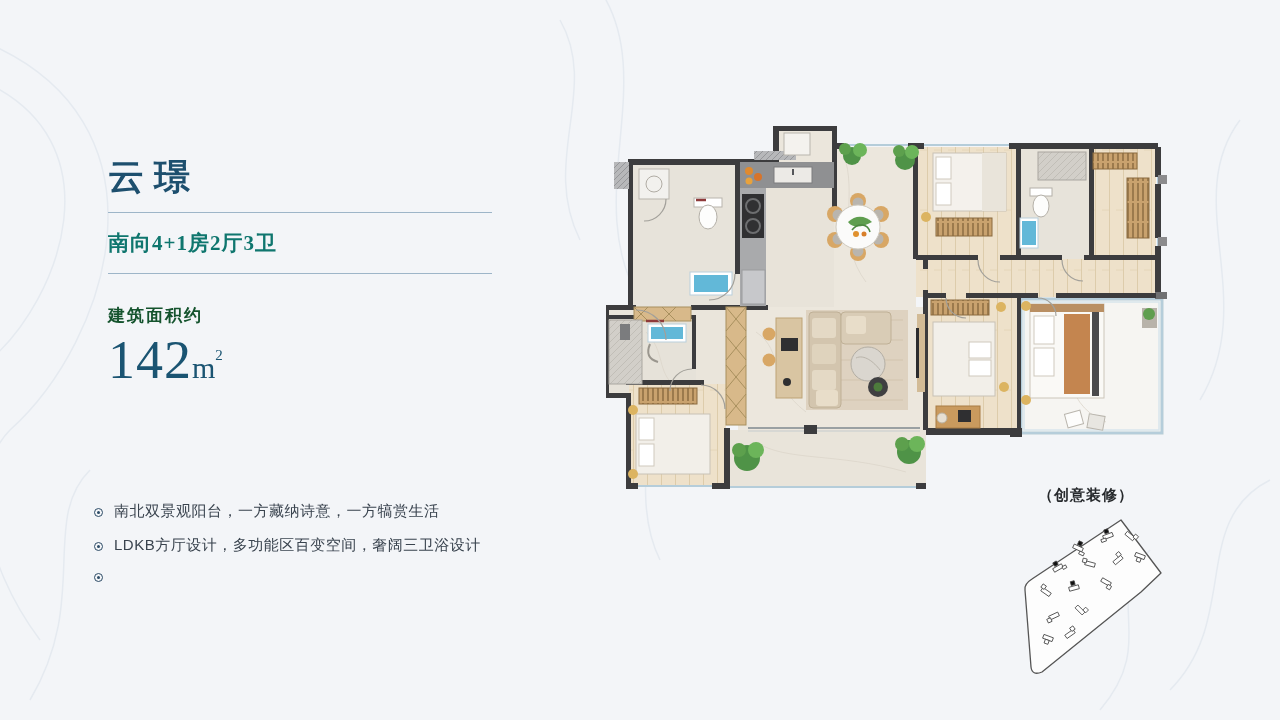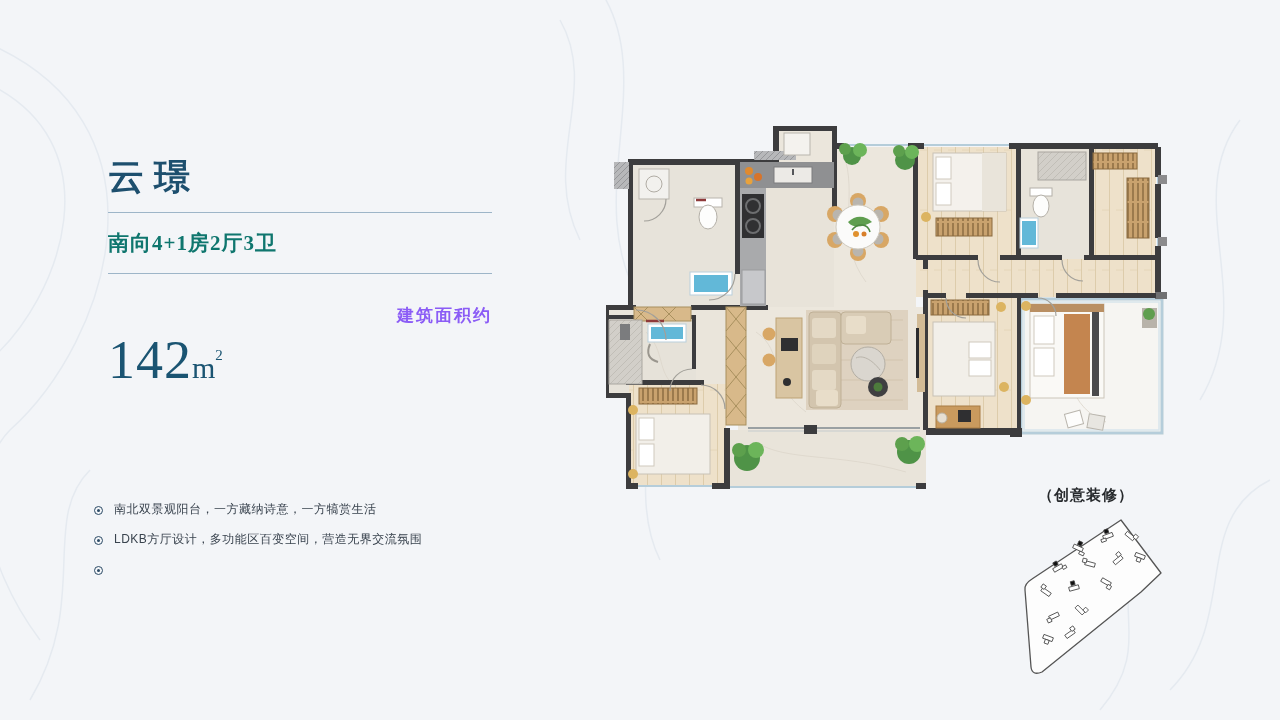--- a/index.html
+++ b/index.html
@@ -10,29 +10,29 @@
 
   .info-panel { position:absolute; left:108px; top:158px; width:384px; }
   .unit-title { font-family:"Liberation Serif","DejaVu Serif",serif; font-weight:bold;
                 font-size:36px; letter-spacing:10px; color:#1d4f6e; line-height:1.1; }
   .rule { border:none; border-top:1px solid #9db5c8; margin-top:14px; }
   .unit-subtitle { margin-top:16px; font-family:"Liberation Serif","DejaVu Serif",serif;
                    font-weight:bold; font-size:21px; color:#0f766e; letter-spacing:1px; }
   .rule2 { border:none; border-top:1px solid #9db5c8; margin-top:16px; }
   .area-block { margin-top:30px; }
   .area-label { font-family:"Liberation Serif","DejaVu Serif",serif; font-weight:bold;
-                font-size:17px; color:#8b5cf6; letter-spacing:2px;text-align:right; }
+                font-size:17px; color:#14532d; letter-spacing:2px; }
   .area-value-row { margin-top:2px; color:#1a5472; font-family:"Liberation Serif","DejaVu Serif",serif; }
   .area-value { font-size:54px; letter-spacing:1px; }
   .area-unit { font-size:30px; }
   .area-sup { font-size:15px; vertical-align:18px; }
 
   .features { position:absolute; left:94px; top:503px; list-style:none; width:430px; }
-  .features li { display:flex; align-items:flex-start; gap:11px; margin-bottom:17px;
-                 font-size:12px; color:#39434e; letter-spacing:0.5px; line-height:1.1; }
+  .features li { display:flex; align-items:center; gap:11px; margin-bottom:17px;
+                 font-size:15px; color:#39434e; letter-spacing:0.5px; line-height:1.1; }
   .bullet-ring { flex:0 0 auto; width:9px; height:9px; margin-top:3px; border:1px solid #2c4b66;
                  border-radius:50%; display:flex; align-items:center; justify-content:center; }
   .bullet-ring i { display:block; width:3px; height:3px; background:#2c4b66; border-radius:50%; }
 
   .floorplan-wrap { position:absolute; left:606px; top:122px; width:562px; height:382px; }
   .decor-caption { position:absolute; left:1038px; top:486px; width:150px; text-align:left;
                    font-family:"Liberation Serif","DejaVu Serif",serif; font-weight:bold;
                    font-size:15px; color:#26292c; letter-spacing:1px; }
   .decor-sketch { position:absolute; left:1018px; top:508px; width:156px; height:192px; }
 </style>
@@ -67,21 +67,21 @@
   <li>
       <span class="bullet-ring">
         <i></i>
       </span>
       <span>南北双景观阳台，一方藏纳诗意，一方犒赏生活</span>
     </li>
   <li>
       <span class="bullet-ring">
         <i></i>
       </span>
-      <span>LDKB方厅设计，多功能区百变空间，营造无界交流氛围</span>
+      <span>LDKB方厅设计，多功能区百变空间，奢阔三卫浴设计</span>
     </li>
   <li>
       <span class="bullet-ring">
         <i></i>
       </span>
     </li>
 </ul>
 
 <div class="floorplan-wrap">
 <svg width="562" height="382" viewBox="0 0 562 382">

